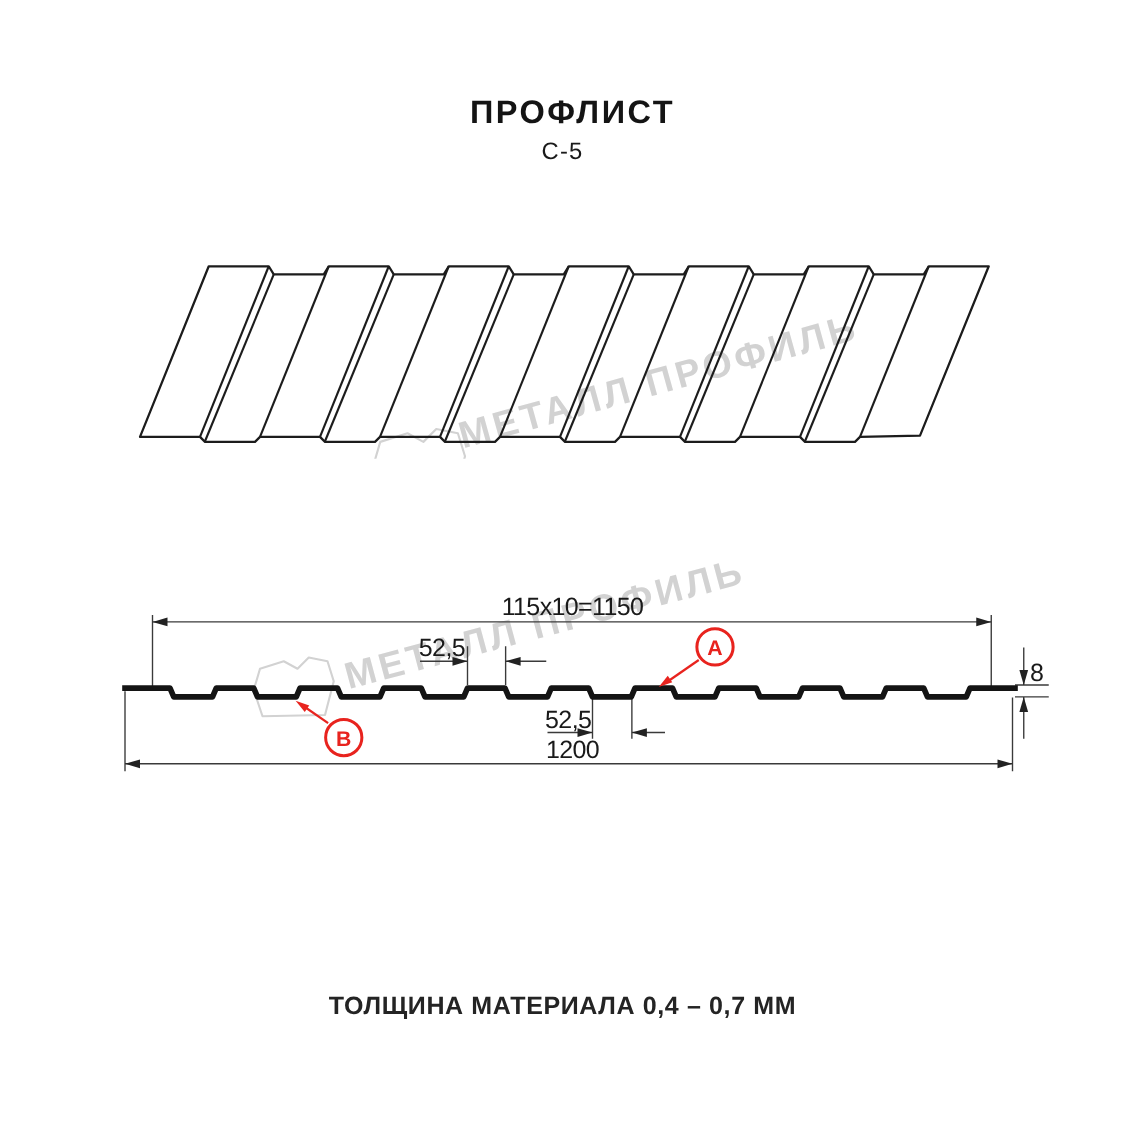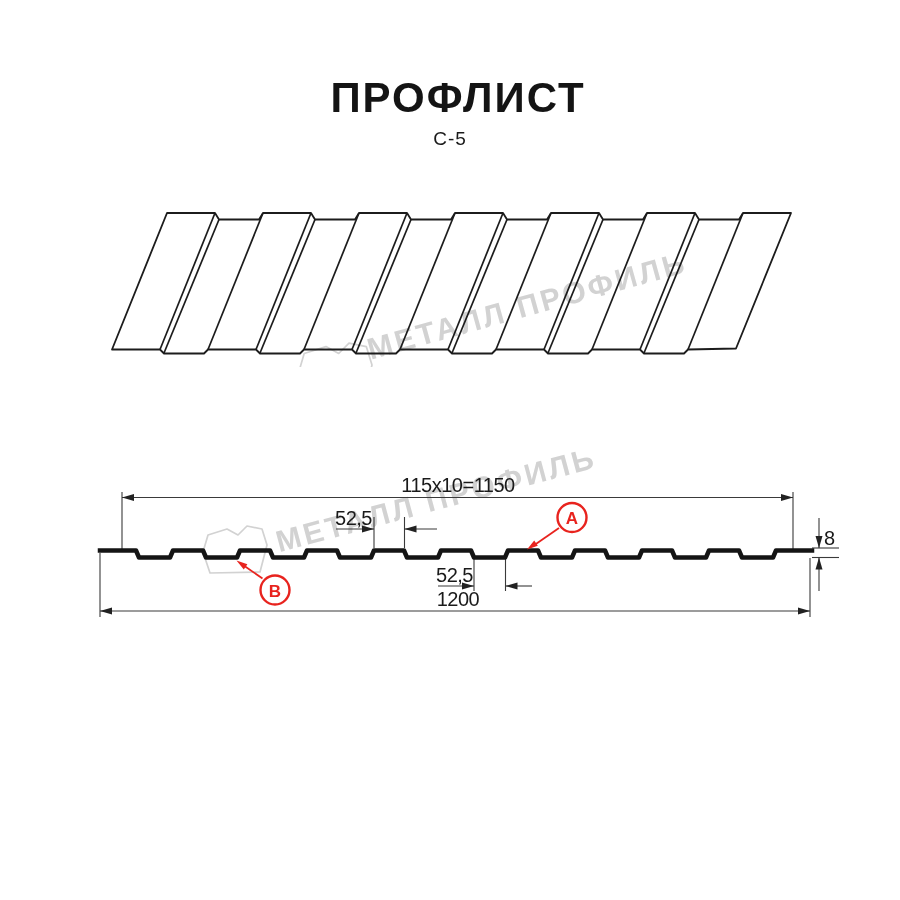--- a/index.html
+++ b/index.html
@@ -1,19 +1,19 @@
 <!DOCTYPE html>
 <html style="--red: #e8231e; --wm: #d2d2d2;"><head>
 <meta charset="utf-8">
 <style>
   html,body{margin:0;padding:0;background:#fff;}
   .page{position:relative;width:900px;height:900px;background:#fff;overflow:hidden;
         font-family:"Liberation Sans","DejaVu Sans",sans-serif;}
   .hdr{position:absolute;top:0;left:0;width:900px;text-align:center;z-index:3;}
-  .hdr h1{margin:74px 0 0 0;font-size:42px;font-weight:700;letter-spacing:2px;color:#141414;padding-left:16px;}
+  .hdr h1{margin:74px 0 0 0;font-size:26px;font-weight:700;letter-spacing:2px;color:#141414;padding-left:16px;}
   .hdr .code{margin-top:6px;font-size:19px;font-weight:400;color:#1a1a1a;letter-spacing:1px;}
   .wm{position:absolute;z-index:1;color:var(--wm,#d2d2d2);font-weight:700;font-size:30px;
       letter-spacing:3px;white-space:nowrap;height:36px;line-height:36px;}
   .wm1{left:362px;top:288px;width:330px;transform:rotate(-15.5deg);}
   .wm2{left:271px;top:482px;width:330px;transform:rotate(-15deg);}
   svg.layer{position:absolute;left:0;z-index:2;}
   #svg3d{top:195px;}
   #svgcs{top:430px;}
   .outline{fill:none;stroke:#1c1c1c;stroke-width:1.8;stroke-linejoin:round;}
   .ribline{stroke:#1c1c1c;stroke-width:1.7;}
@@ -114,13 +114,14 @@
     <polygon class="redarr" points="527,549.5 537.8,545.8 534.2,540.6"></polygon>
     <circle class="red" cx="572" cy="517.5" r="14.5"></circle>
     <text class="redtxt" x="572" y="524">A</text>
 
     <line class="redline" x1="262.5" y1="578.5" x2="243" y2="565"></line>
     <polygon class="redarr" points="236.5,560.5 247.4,564.3 243.8,569.5"></polygon>
     <circle class="red" cx="275" cy="590" r="14.5"></circle>
     <text class="redtxt" x="275" y="596.5">B</text>
   </svg>
 
+  <div class="ftr">ТОЛЩИНА МАТЕРИАЛА 0,4 – 0,7 ММ</div>
 </div>
 
 </body></html>

